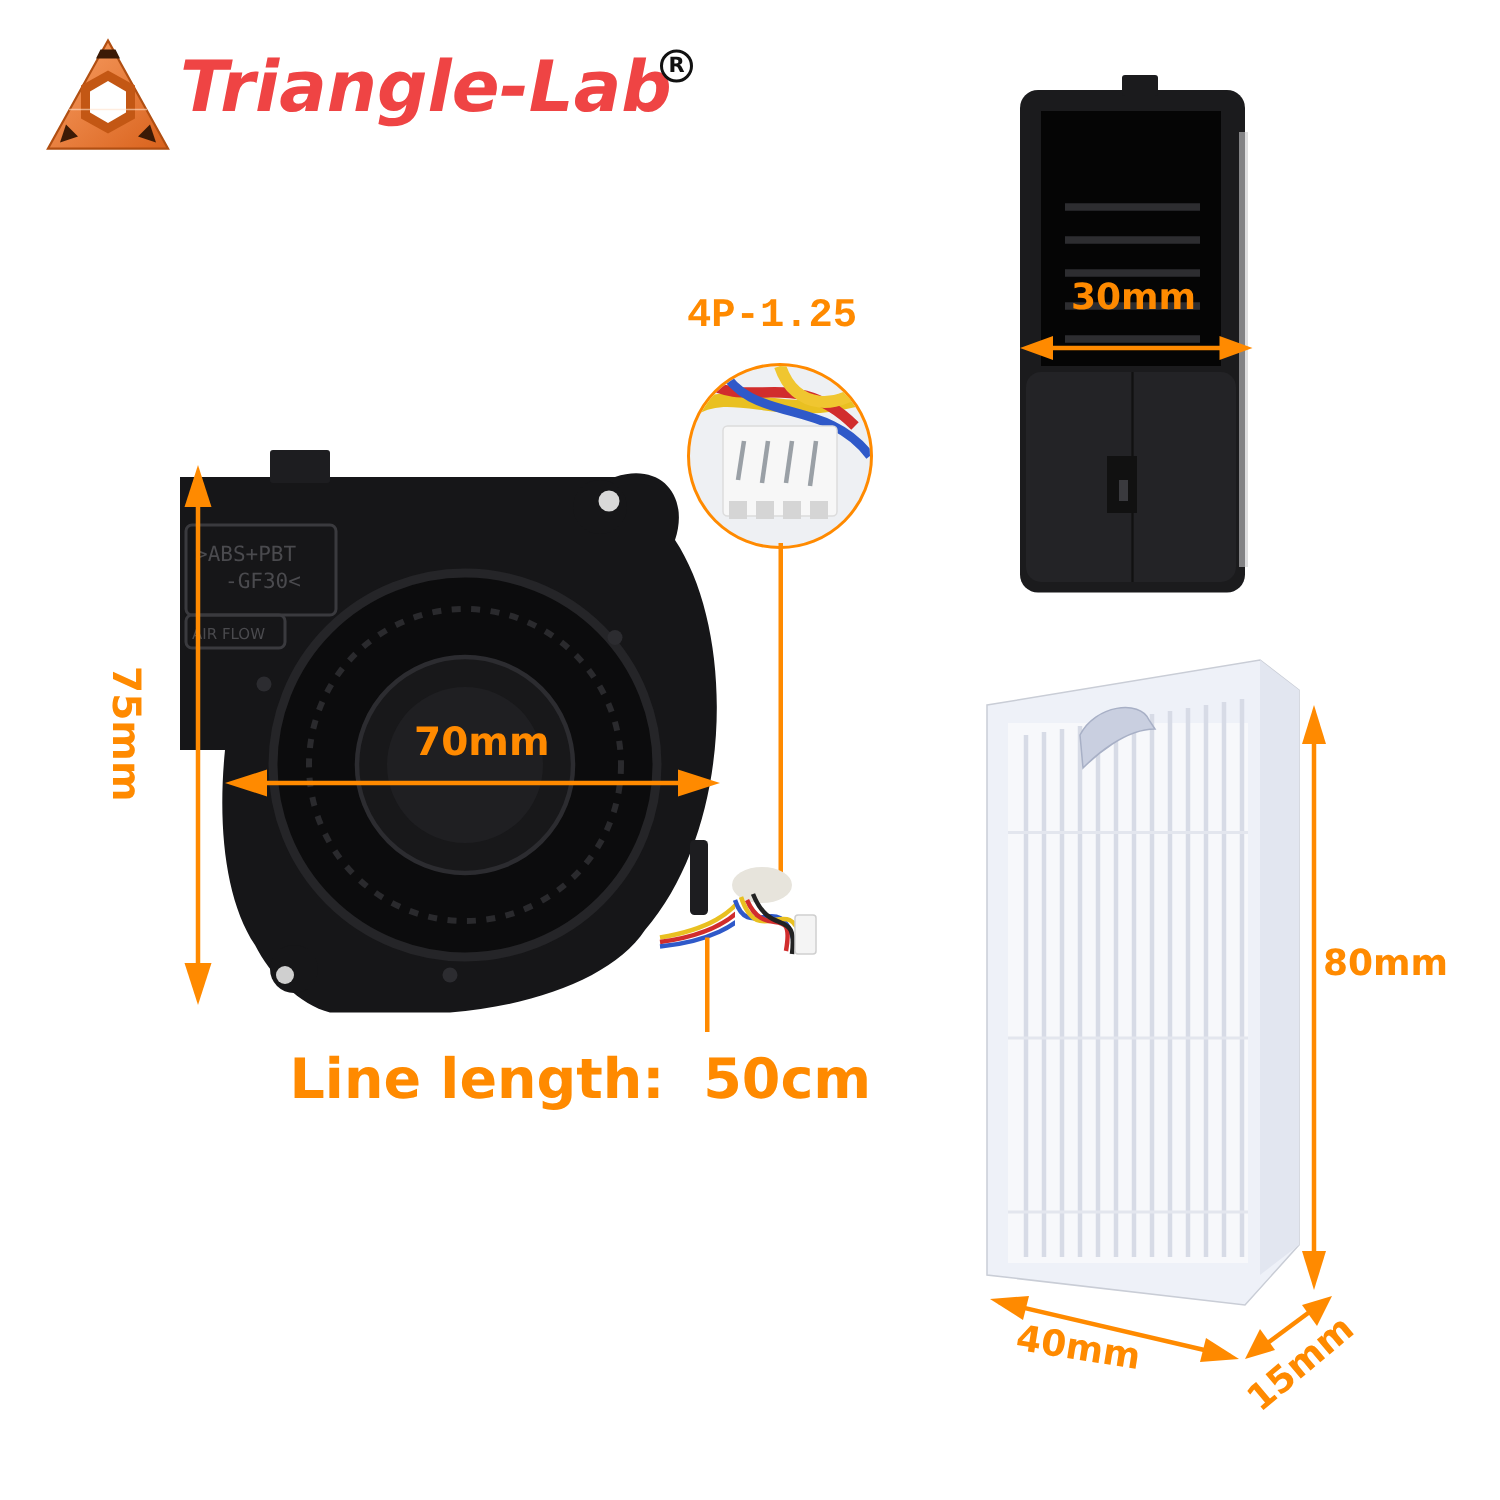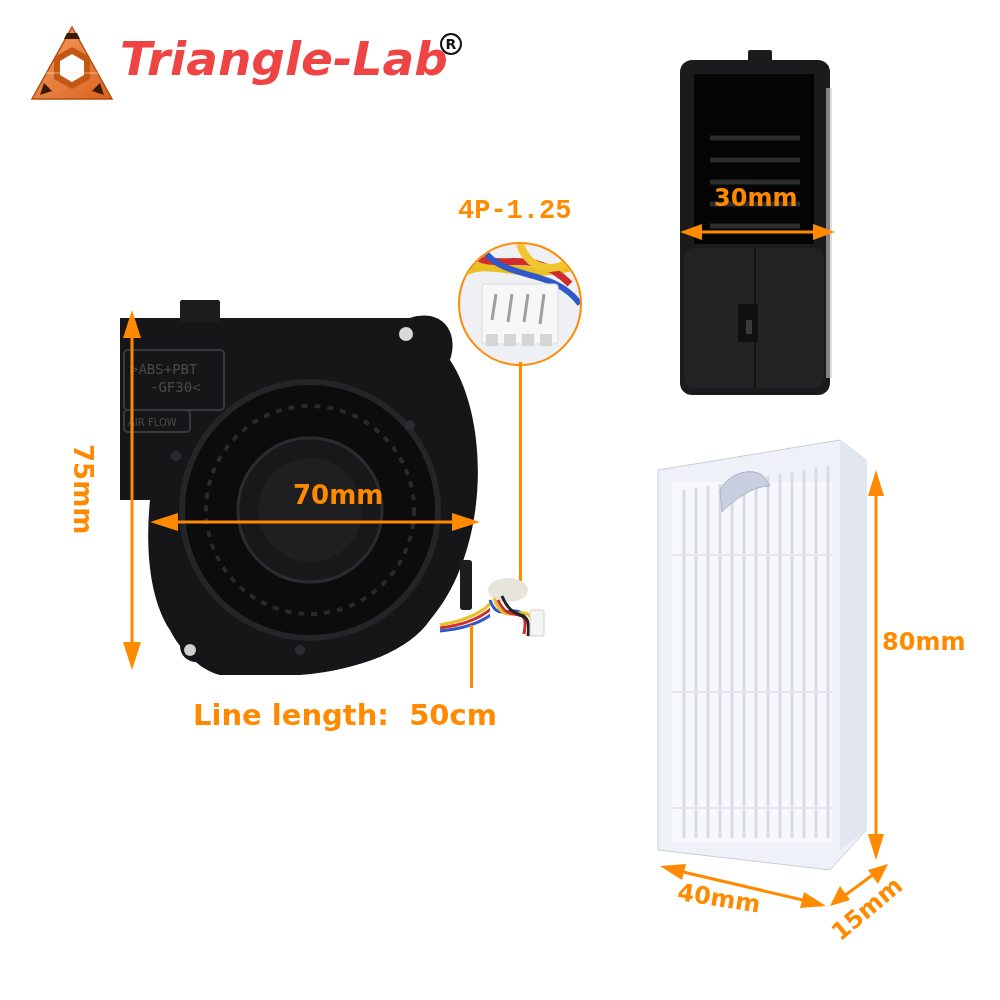--- a/index.html
+++ b/index.html
@@ -15,25 +15,25 @@
   
   .fan-front { left: 110px; top: 290px; width: 380px; height: 400px; text-align: right; }
   .connector-circle { left: 458px; top: 242px; width: 120px; height: 120px; border-radius: 50%; border: 2px solid #ff8a00; overflow: hidden; background: #eef0f3; }
 
   
   .fan-side { left: 680px; top: 48px; width: 160px; height: 350px; }
 
   
   .filter { left: 650px; top: 430px; width: 240px; height: 460px; }
 
-  .lbl-70 { left: 276px; top: 480px; font-size: 26px; margin-left: 17px; }
+  .lbl-70 { left: 276px; top: 480px; font-size: 26px; }
   .lbl-75 { left: 58px; top: 444px; font-size: 26px; transform-origin: left top; transform: rotate(90deg) translate(0, -40px); }
   .lbl-4p { left: 458px; top: 196px; font-size: 27px; font-family: Liberation Mono, monospace; }
   .lbl-30 { left: 714px; top: 184px; font-size: 24px; }
-  .lbl-line { left: 193px; top: 698px; font-size: 29px; }
+  .lbl-line { left: 193px; top: 698px; font-size: 37px; }
   .lbl-80 { left: 882px; top: 628px; font-size: 24px; }
   .lbl-40 { left: 680px; top: 878px; font-size: 24px; transform: rotate(9deg); transform-origin: left top; }
   .lbl-15 { left: 826px; top: 925px; font-size: 24px; transform: rotate(-40deg); transform-origin: left top; }
 </style>
 </head>
 <body>
 
 <div class="abs logo">
   <svg class="abs" style="left:0;top:0" width="84" height="80" viewBox="0 0 84 80">
     <defs>

